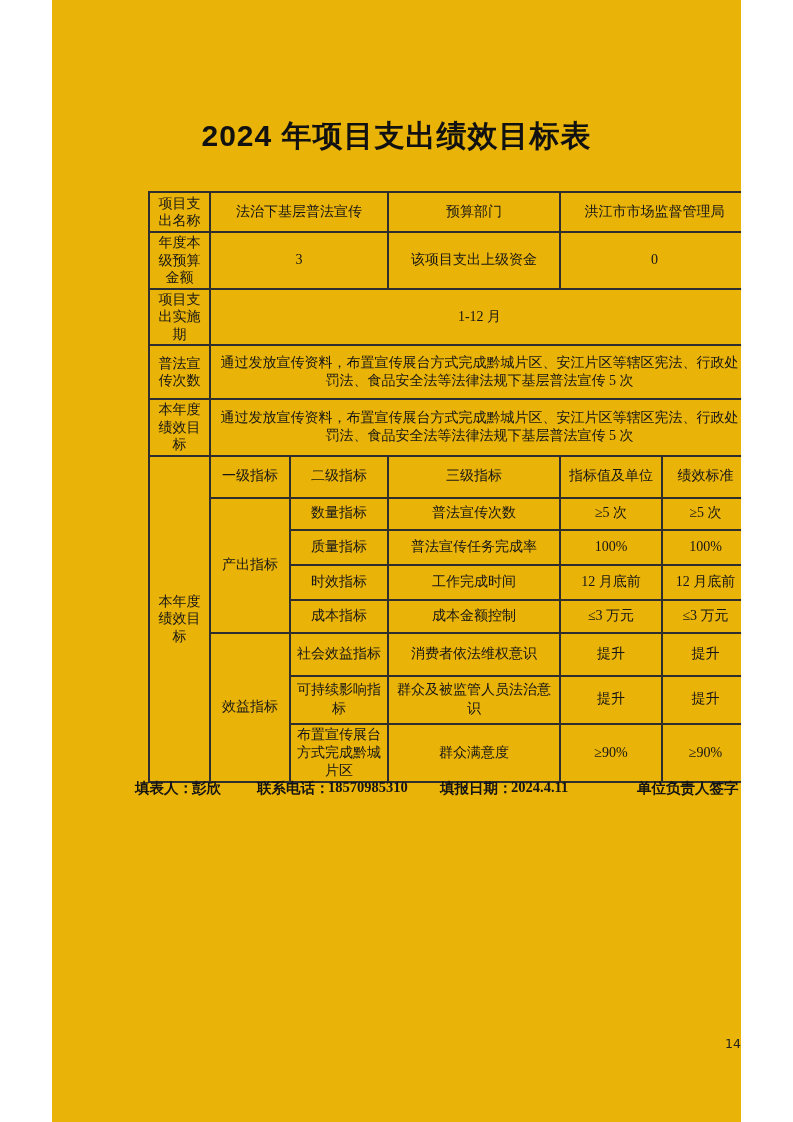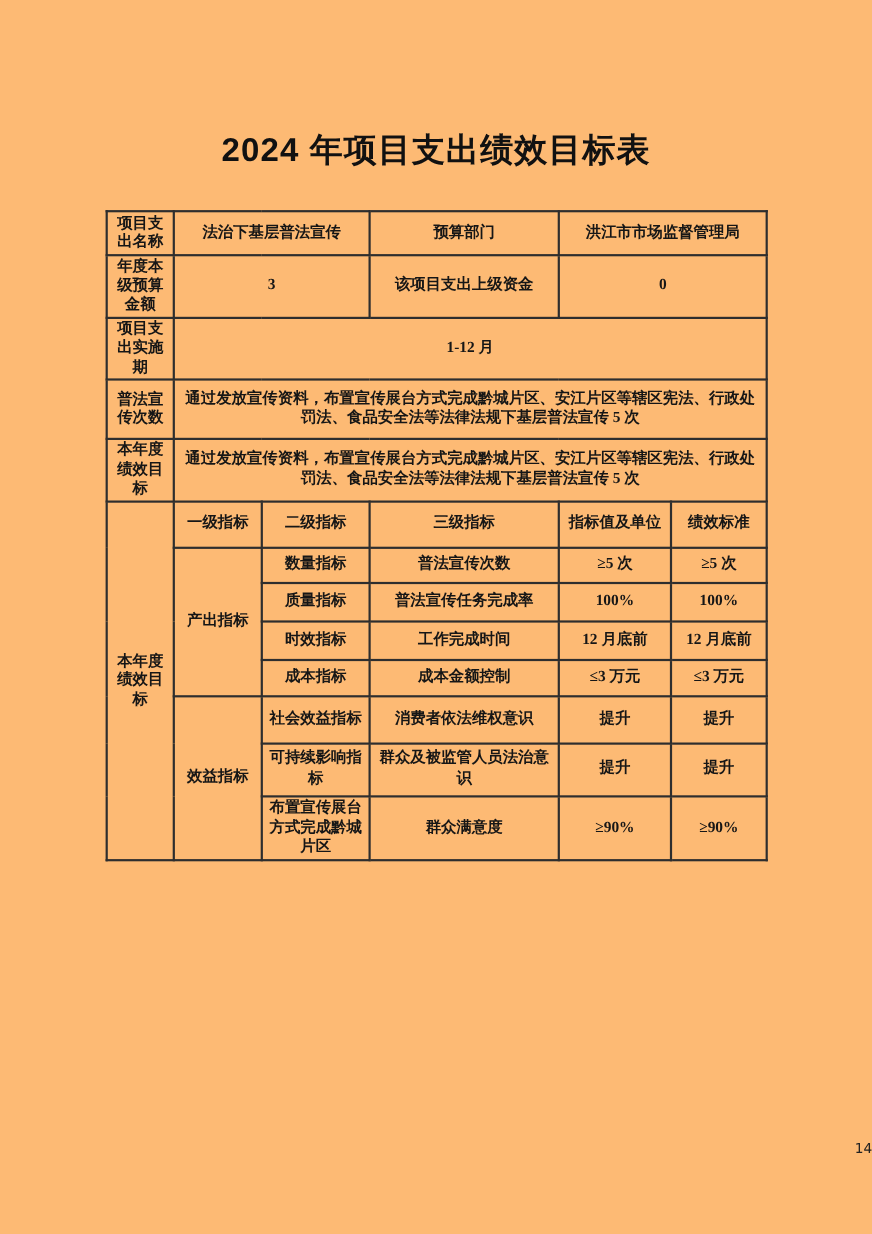--- a/index.html
+++ b/index.html
@@ -1,20 +1,20 @@
 <!DOCTYPE html>
 <html><head>
 <meta charset="utf-8">
 <style>
   * { margin:0; padding:0; box-sizing:border-box; }
   html,body { background:#ffffff; }
   .page {
     position:relative;
-    width:793px; height:1122px;
-    background:#fdba74;
+    width:689px; height:1122px;
+    background:#eab308;
     font-family:"Liberation Serif", serif;
     color:#1b1b1b;
     margin:0 auto;
     overflow:hidden;
   }
   .doc-title {
     position:absolute; top:116px; left:0; width:100%;
     text-align:center;
     font-family:"Liberation Sans", sans-serif;
     font-size:30px; font-weight:700; letter-spacing:1px;
@@ -24,21 +24,21 @@
     position:absolute; top:170px; left:97px; width:600px; height:20px;
     font-size:14.5px; font-weight:700;
   }
   .meta-line .fill-unit { position:absolute; left:0; top:0; }
   .meta-line .money-unit { position:absolute; left:411px; top:0; }
 
   table.perf {
     position:absolute; top:191px; left:96px;
     border-collapse:collapse; table-layout:fixed;
     width:602px;
-    font-size:14px; line-height:1.3; color:#161616;font-weight:bold;
+    font-size:14px; line-height:1.3; color:#161616;
   }
   table.perf td {
     border:2px solid #2e2e2e;
     text-align:center; vertical-align:middle;
     padding:1px 2px;
     overflow:hidden;
   }
   
   .vlabel { width:48px; margin:0 auto; line-height:1.25; }
   .goal-text { padding:0 2px; }
@@ -188,16 +188,25 @@
 
     <tr class="tr-m">
       <td>布置宣传展台方式完成黔城片区</td>
       <td class="l3">群众满意度</td>
       <td>≥90%</td>
       <td>≥90%</td>
     </tr>
   </tbody>
     </table>
 
+  <div class="footer-line">
+    <span class="f-preparer-label">填表人：</span>
+    <span class="f-preparer-name">彭欣</span>
+    <span class="f-phone-label">联系电话：</span>
+    <span class="f-phone-number">18570985310</span>
+    <span class="f-date-label">填报日期：</span>
+    <span class="f-date-value">2024.4.11</span>
+    <span class="f-sign-label">单位负责人签字：</span>
+  </div>
 
   <div class="page-number">14</div>
 
 </div>
 
 </body></html>

